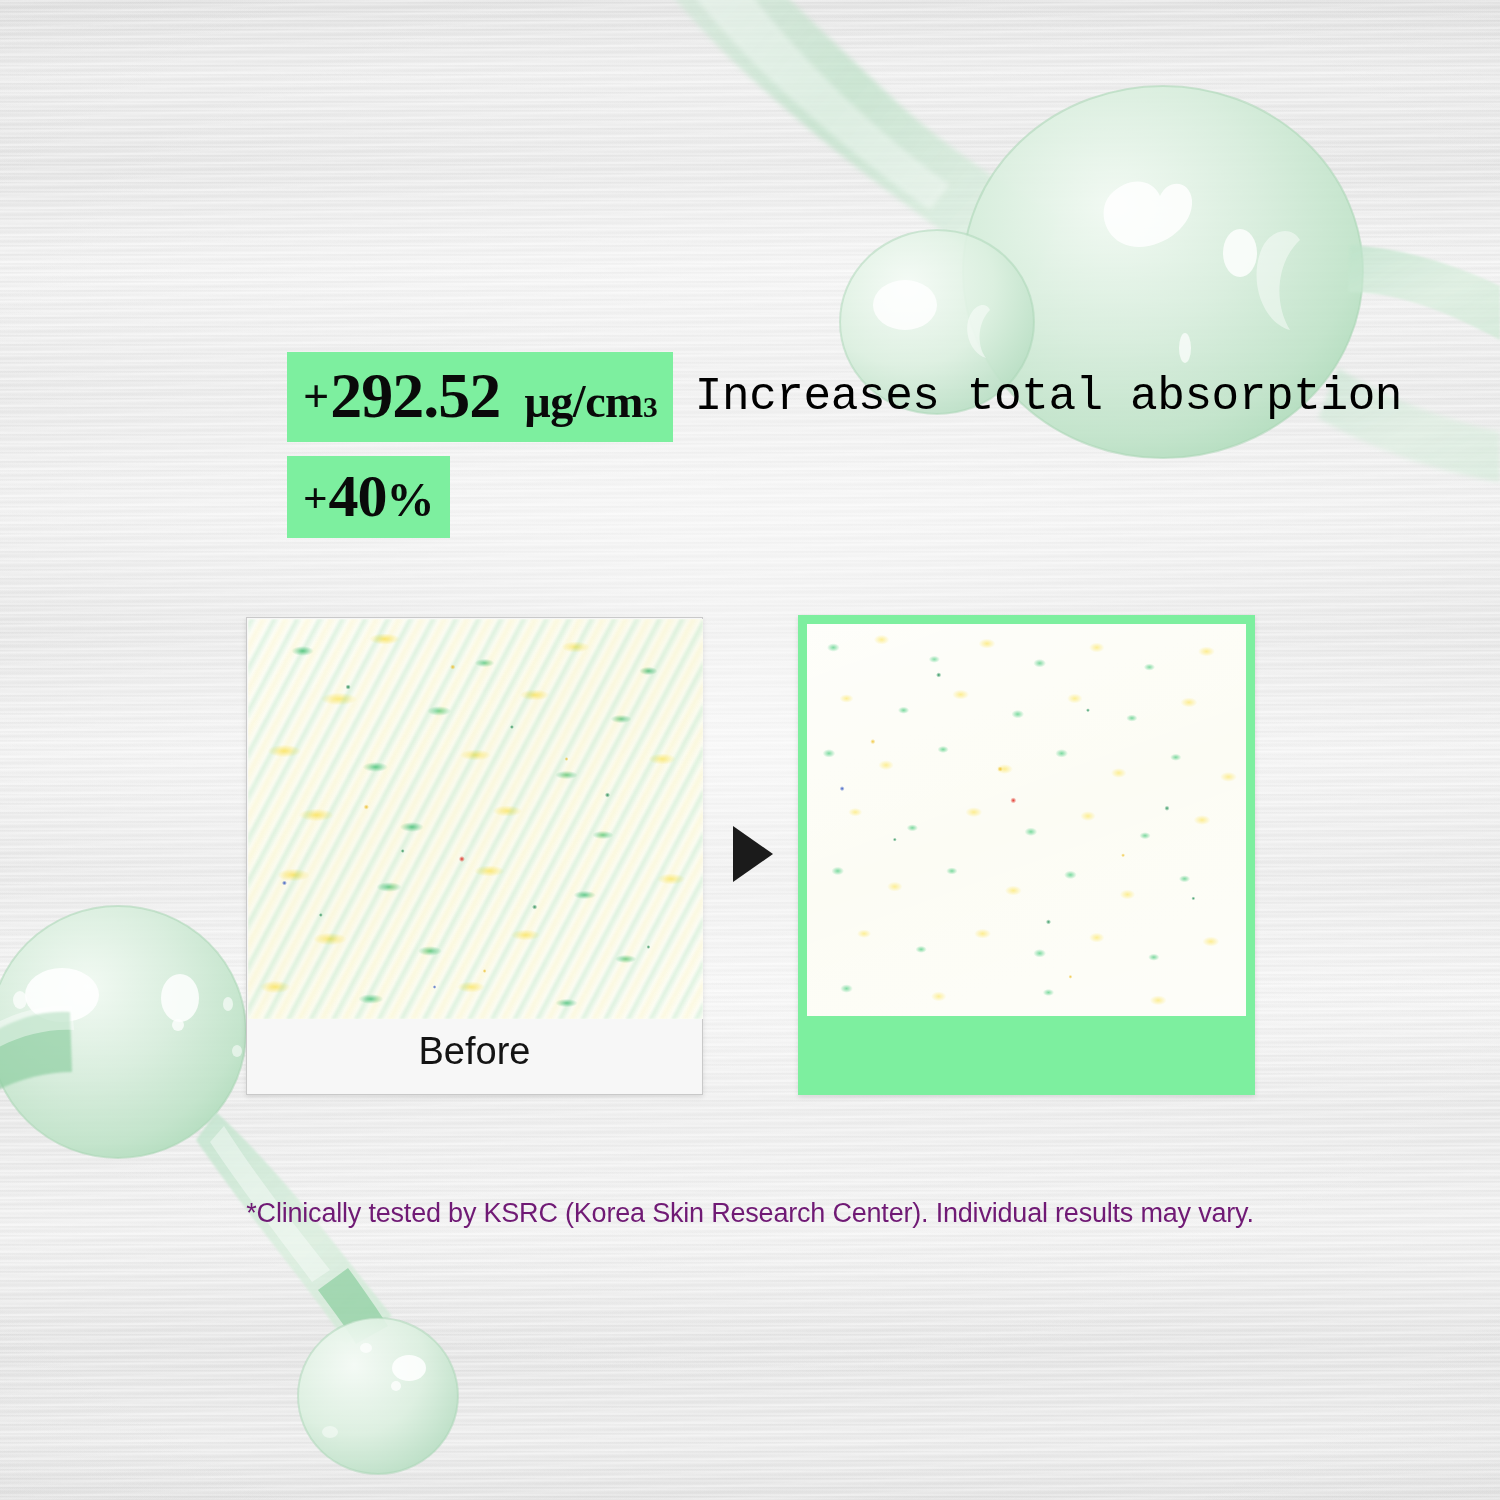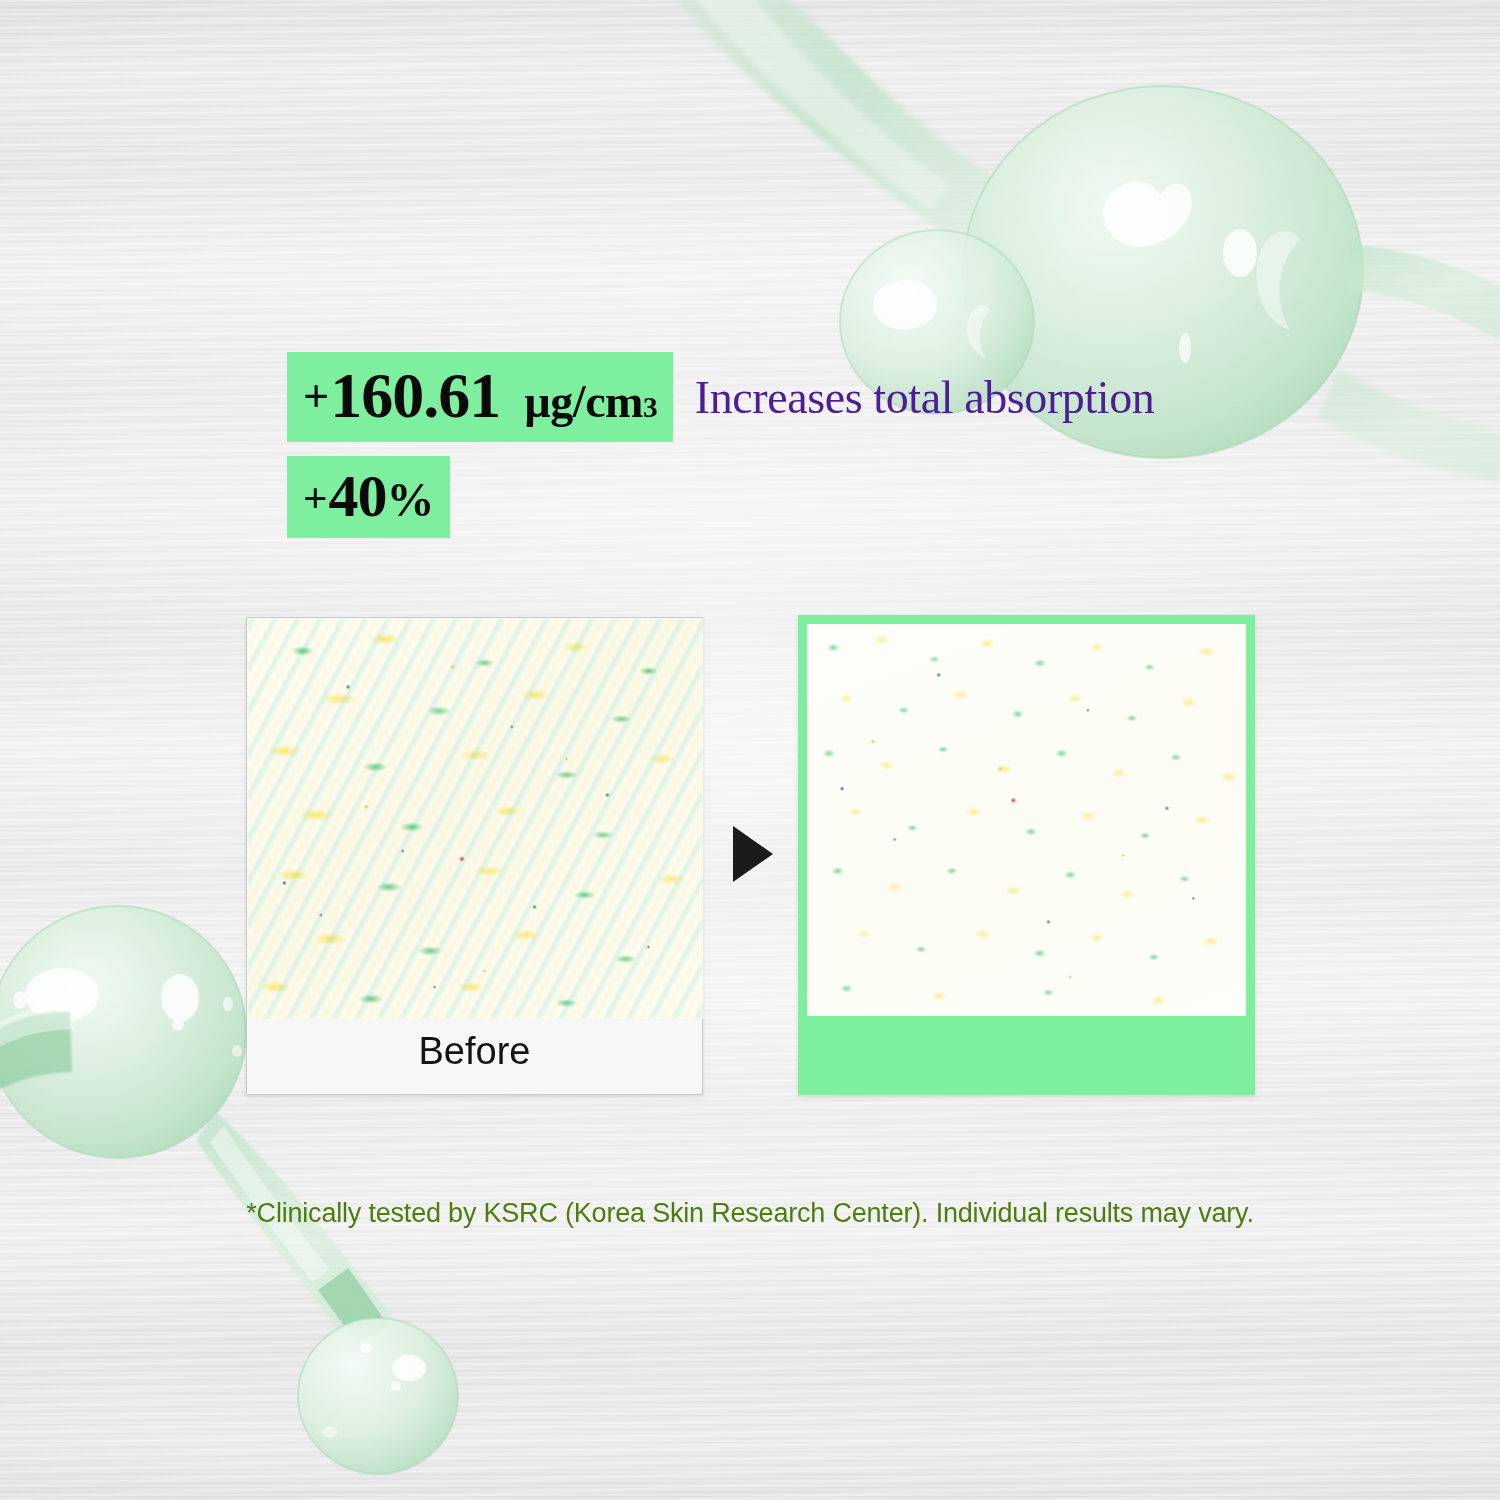--- a/index.html
+++ b/index.html
@@ -108,23 +108,23 @@
     margin-left: 24px;
     letter-spacing: -0.5px;
   }
   .sup {
     font-size: 0.46em;
     vertical-align: super;
     line-height: 0;
   }
   .pct { font-size: 0.80em; }
   .stat-caption {
-    font-family: Liberation Serif, serif;
+    font-family: Liberation Mono, monospace;
     font-size: 46px;
-    color: #4c1d95;
+    color: #000000;
     margin-left: 22px;
     white-space: nowrap;
     letter-spacing: -0.4px;
   }
   .cap-2 { font-size: 45px; margin-left: 18px; }
 
   
   .panel {
     position: absolute;
     box-sizing: border-box;
@@ -335,21 +335,21 @@
   }
 
   
   .footnote {
     position: absolute;
     left: 0; right: 0;
     top: 1198px;
     text-align: center;
     font-family: "Liberation Sans", sans-serif;
     font-size: 27px;
-    color: #4d7c0f;
+    color: #701a75;
     letter-spacing: -0.2px;
   }
 </style>
 </head>
 <body>
 
 <div id="stage">
 
   <div class="bg-base"></div>
   <div class="bg-brush"></div>
@@ -428,21 +428,21 @@
     <ellipse cx="396" cy="1386" rx="5" ry="5" fill="#ffffff" opacity="0.75"></ellipse>
     <ellipse cx="366" cy="1348" rx="6" ry="5" fill="#ffffff" opacity="0.70"></ellipse>
     <ellipse cx="330" cy="1432" rx="8" ry="6" fill="#ffffff" opacity="0.45"></ellipse>
   </svg>
 
   <div class="stats">
 
     <div class="stat-row">
       <div class="stat-badge badge-1">
         <span class="plus">+</span>
-          <span>160.61</span>
+          <span>292.52</span>
           <span class="unit">µg/cm</span>
           <span class="sup">3</span>
       </div>
       <div class="stat-caption">Increases total absorption</div>
     </div>
 
     <div class="stat-row">
       <div class="stat-badge badge-2">
         <span class="plus">+</span>
           <span>40</span>

